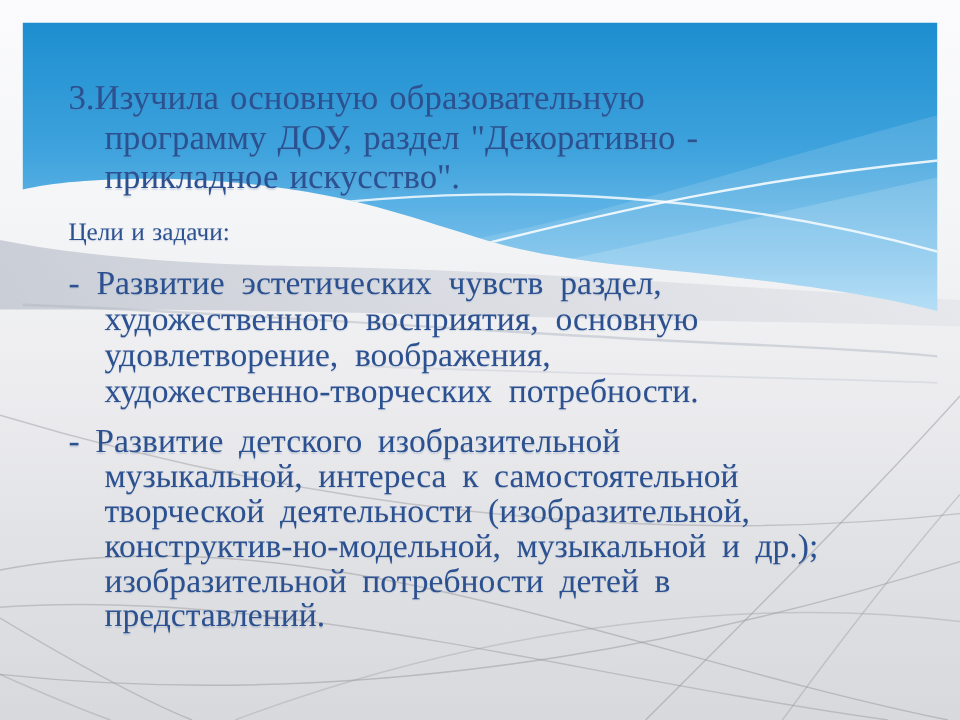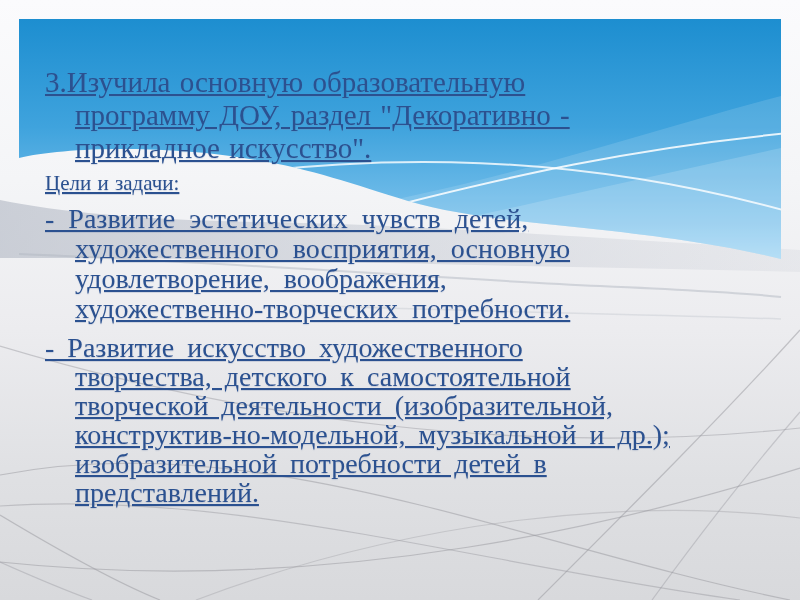--- a/index.html
+++ b/index.html
@@ -9,21 +9,21 @@
     overflow:hidden;
     background:linear-gradient(180deg,#fbfbfd 0%,#f4f5f7 30%,#ececef 55%,#dfe0e3 80%,#d8d9dc 100%);
     font-family:"Liberation Serif","DejaVu Serif",serif;
   }
   #bg{position:absolute;left:0;top:0;width:800px;height:600px;}
   #textblock{
     position:absolute;left:0;top:66px;width:762px;
     color:#2b5190;
     text-shadow:0 1px 1px rgba(110,130,170,0.25);
   }
-  .para{margin:0;text-decoration:underline;}
+  .para{margin:12px;}
   .line{white-space:nowrap;}
   .line.first{padding-left:45px;}
   .line.cont{padding-left:75px;}
   .p1{font-size:29px;line-height:33px;margin-top:0;word-spacing:2px;}
   .p2{font-size:21px;line-height:33px;margin-top:2px;word-spacing:1px;}
   .p3{font-size:28px;line-height:30px;margin-top:4px;word-spacing:7px;}
   .p4{font-size:28px;line-height:29px;margin-top:9px;word-spacing:6px;}
 </style>
 </head>
 <body>
@@ -81,29 +81,29 @@
       <div class="line first">3.Изучила основную образовательную</div>
       <div class="line cont">программу ДОУ, раздел "Декоративно -</div>
       <div class="line cont">прикладное искусство".</div>
     </div>
 
     <div class="para p2">
       <div class="line first">Цели и задачи:</div>
     </div>
 
     <div class="para p3">
-      <div class="line first">- Развитие эстетических чувств детей,</div>
+      <div class="line first">- Развитие эстетических чувств раздел,</div>
       <div class="line cont">художественного  восприятия, основную</div>
       <div class="line cont">удовлетворение,  воображения,</div>
       <div class="line cont">художественно-творческих  потребности.</div>
     </div>
 
     <div class="para p4">
-      <div class="line first">- Развитие искусство художественного</div>
-      <div class="line cont">творчества, детского к самостоятельной</div>
+      <div class="line first">- Развитие детского изобразительной</div>
+      <div class="line cont">музыкальной, интереса к самостоятельной</div>
       <div class="line cont">творческой деятельности (изобразительной,</div>
       <div class="line cont">конструктив-но-модельной, музыкальной и др.);</div>
       <div class="line cont">изобразительной потребности детей в</div>
       <div class="line cont">представлений.</div>
     </div>
 
   </div>
 </div>
 
 </body></html>

